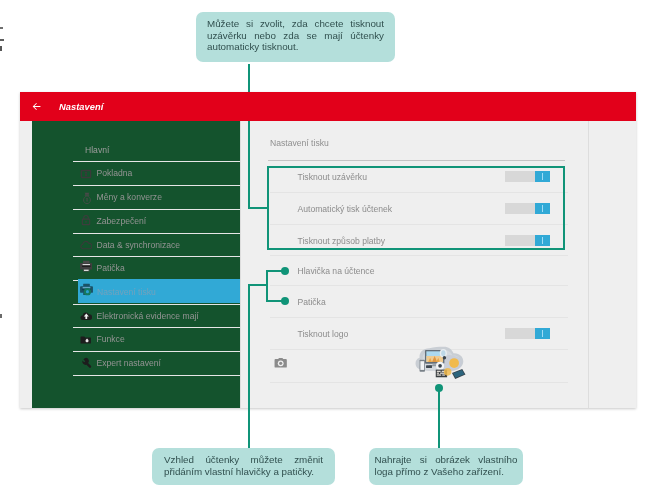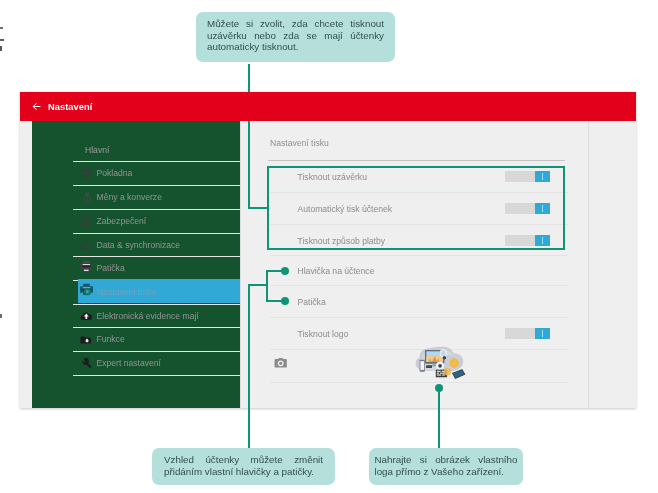--- a/index.html
+++ b/index.html
@@ -13,21 +13,21 @@
   .callout p{margin:0;}
 
   
   .tline{position:absolute;background:#109478;}
   .tdot{position:absolute;border-radius:50%;background:#109478;}
 
   
   #appwin{position:absolute;left:20px;top:92px;width:616px;height:315.5px;background:#efefef;
           box-shadow:0 1px 2.5px rgba(0,0,0,0.22);}
   #appbar{position:absolute;left:0;top:0;width:616px;height:29px;background:#e2001a;}
-  #appbar .title{position:absolute;left:28px;top:10.1px;font-size:9.3px;font-weight:bold;color:#fff;letter-spacing:.05px;}
+  #appbar .title{position:absolute;left:39px;top:10.1px;font-size:9.3px;font-weight:bold;color:#fff;letter-spacing:.05px;font-style:italic;}
   #backicon{position:absolute;left:12.1px;top:10.2px;width:9.2px;height:9.2px;}
 
   
   #sidebar{position:absolute;left:12px;top:29px;width:220px;height:286.5px;background:#14532d;}
   .side-sep{position:absolute;left:41px;width:179px;height:1px;background:#e6e6e6;}
   .side-label{position:absolute;left:53px;top:23.8px;font-size:8.6px;color:#9d9d9d;}
   .side-item{position:absolute;left:0;width:220px;height:23.4px;}
   .side-item .ico{position:absolute;left:47px;top:5.6px;width:12px;height:12px;display:block;}
   .side-item .txt{position:absolute;left:64.5px;top:6.2px;font-size:8.6px;color:#949494;white-space:nowrap;}
   .side-item.sel{background:#31a9d6;left:45.5px;width:174px;}

